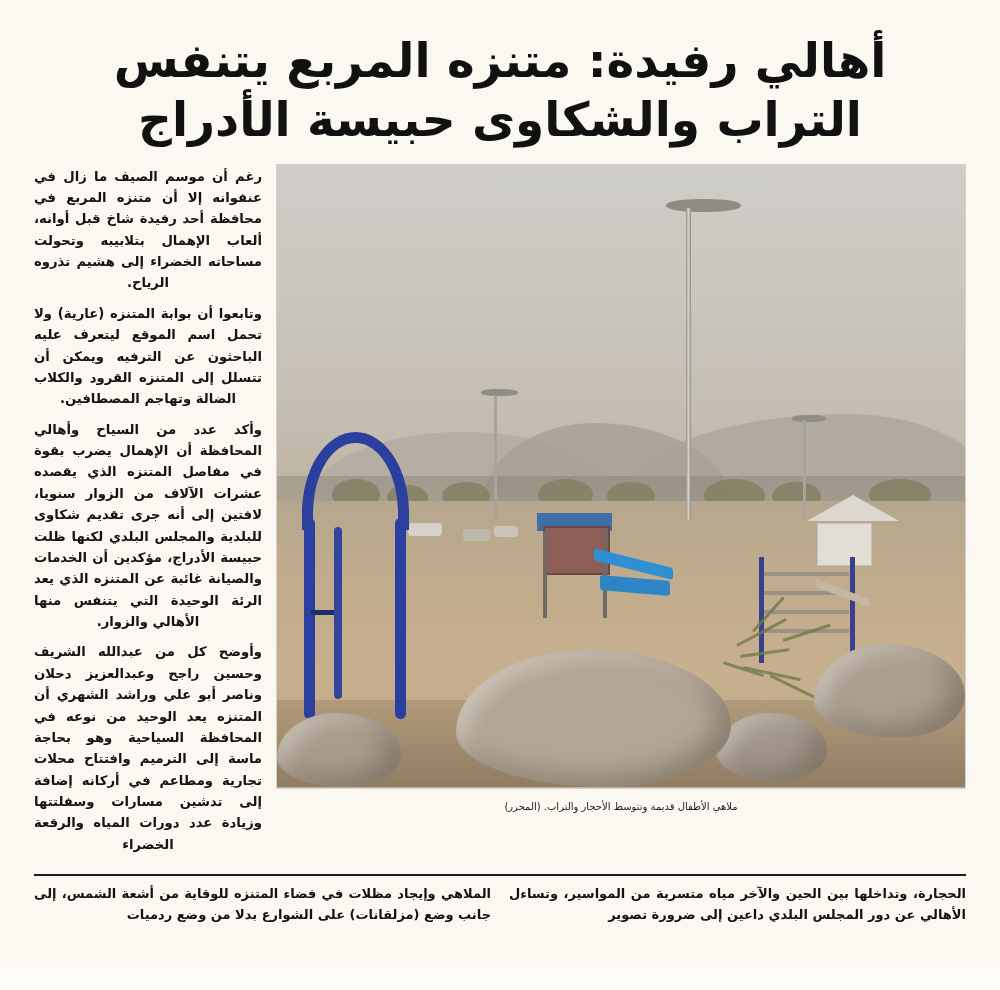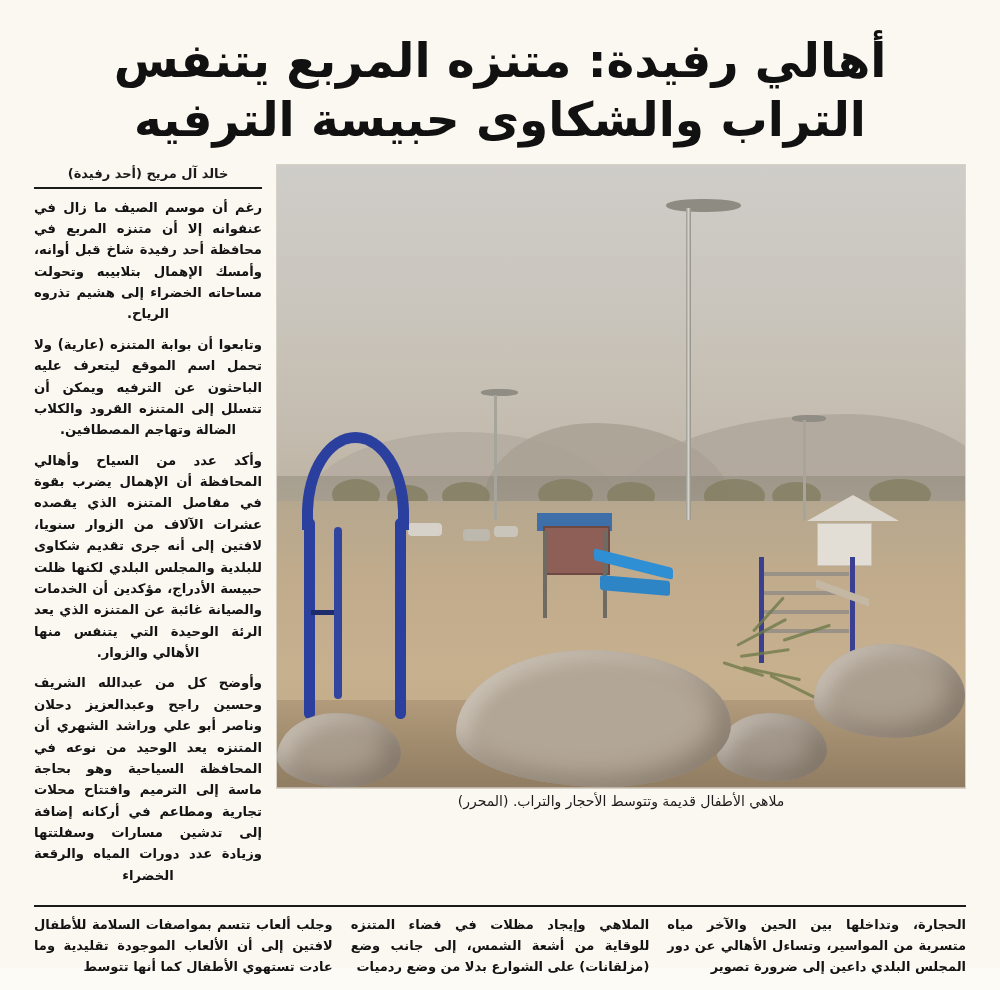--- a/index.html
+++ b/index.html
@@ -343,23 +343,23 @@
     background: #6f7a4a;
     height: 3px;
     transform-origin: left center;
     border-radius: 2px;
     opacity: 0.8;
   }
 
   .caption {
     direction: rtl;
     text-align: center;
-    font-size: 14px;
+    font-size: 10px;
     color: #1a1a1a;
-    padding-top: 4px;
+    padding-top: 12px;
     font-family: "DejaVu Sans", sans-serif;
   }
 
   
   .side-col {
     flex: 1 1 auto;
     direction: rtl;
     padding-top: 2px;
   }
   .byline {
@@ -406,21 +406,21 @@
   }
   .bcol p { margin: 0; }
 </style>
 </head>
 <body>
 
 <div class="page">
 
   <h1 class="headline">
     <span class="l1">أهالي رفيدة: متنزه المربع يتنفس</span>
-    <span class="l2">التراب والشكاوى حبيسة الترفيه</span>
+    <span class="l2">التراب والشكاوى حبيسة الأدراج</span>
   </h1>
 
   <div class="content">
 
     <div class="photo-block">
       <div class="photo">
         <div class="sky"></div>
         <div class="mountain m1"></div>
         <div class="mountain m2"></div>
         <div class="mountain m3"></div>
@@ -492,36 +492,32 @@
 
         <div class="rock r3"></div>
         <div class="rock r4"></div>
         <div class="rock r2"></div>
         <div class="rock big"></div>
       </div>
       <div class="caption">ملاهي الأطفال قديمة وتتوسط الأحجار والتراب.   (المحرر)</div>
     </div>
 
     <div class="side-col">
-      <div class="byline">خالد آل مريح (أحد رفيدة)</div>
-      <p>رغم أن موسم الصيف ما زال في عنفوانه إلا أن متنزه المربع في محافظة أحد رفيدة شاخ قبل أوانه، وأمسك الإهمال بتلابيبه وتحولت مساحاته الخضراء إلى هشيم تذروه الرياح.</p>
+      <p>رغم أن موسم الصيف ما زال في عنفوانه إلا أن متنزه المربع في محافظة أحد رفيدة شاخ قبل أوانه، ألعاب الإهمال بتلابيبه وتحولت مساحاته الخضراء إلى هشيم تذروه الرياح.</p>
       <p>وتابعوا أن بوابة المتنزه (عارية) ولا تحمل اسم الموقع ليتعرف عليه الباحثون عن الترفيه ويمكن أن تتسلل إلى المتنزه القرود والكلاب الضالة وتهاجم المصطافين.</p>
       <p>وأكد عدد من السياح وأهالي المحافظة أن الإهمال يضرب بقوة في مفاصل المتنزه الذي يقصده عشرات الآلاف من الزوار سنويا، لافتين إلى أنه جرى تقديم شكاوى للبلدية والمجلس البلدي لكنها ظلت حبيسة الأدراج، مؤكدين أن الخدمات والصيانة غائبة عن المتنزه الذي يعد الرئة الوحيدة التي يتنفس منها الأهالي والزوار.</p>
       <p>وأوضح كل من عبدالله الشريف وحسين راجح وعبدالعزيز دحلان وناصر أبو علي وراشد الشهري أن المتنزه يعد الوحيد من نوعه في المحافظة السياحية وهو بحاجة ماسة إلى الترميم وافتتاح محلات تجارية ومطاعم في أركانه إضافة إلى تدشين مسارات وسفلتتها وزيادة عدد دورات المياه والرقعة الخضراء</p>
     </div>
 
   </div>
 
   <div class="bottom-rule"></div>
 
   <div class="bottom-cols">
     <div class="bcol">
       <p>الحجارة، وتداخلها بين الحين والآخر مياه متسربة من المواسير، وتساءل الأهالي عن دور المجلس البلدي داعين إلى ضرورة تصوير</p>
     </div>
     <div class="bcol">
       <p>الملاهي وإيجاد مظلات في فضاء المتنزه للوقاية من أشعة الشمس، إلى جانب وضع (مزلقانات) على الشوارع  بدلا من وضع ردميات</p>
     </div>
-    <div class="bcol">
-      <p>وجلب ألعاب تتسم بمواصفات السلامة للأطفال لافتين إلى أن الألعاب الموجودة تقليدية وما عادت تستهوي الأطفال كما أنها تتوسط</p>
-    </div>
   </div>
 
 </div>
 
 </body></html>

